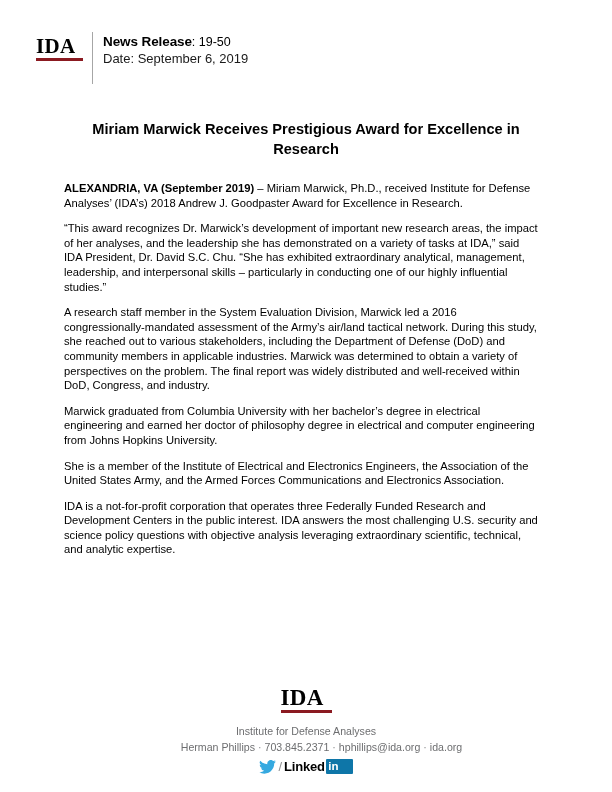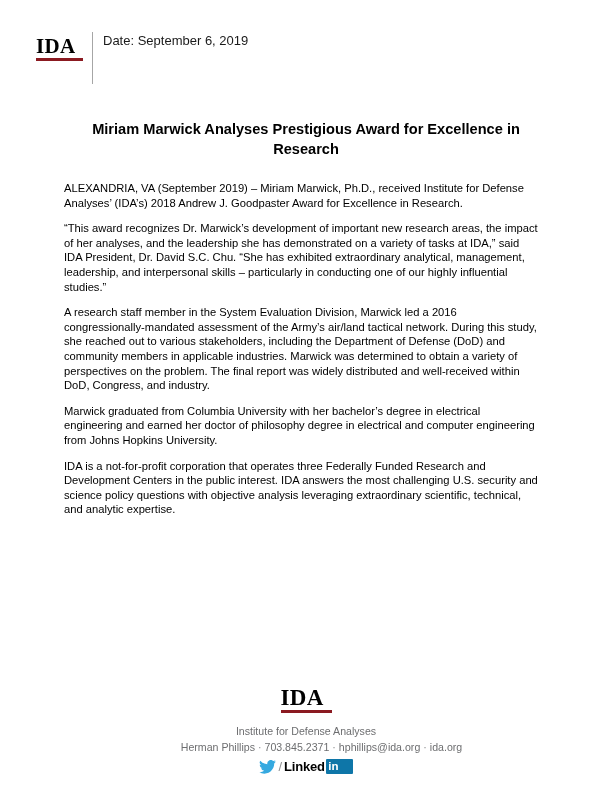--- a/index.html
+++ b/index.html
@@ -111,21 +111,21 @@
     top: 181px;
     width: 476px;
   }
   .para {
     font-size: 11.2px;
     line-height: 14.6px;
     color: #000000;
     margin: 0 0 11px 0;
     text-align: left;
   }
-  .para b { font-weight: normal; }
+  .para b { font-weight: bold; }
 
   
   .footer {
     position: absolute;
     left: 0;
     top: 686px;
     width: 612px;
     text-align: center;
   }
   .footer-logo {
@@ -211,34 +211,36 @@
   <div class="header">
 
     <div class="logo-block">
       <div class="logo-word">IDA</div>
       <div class="logo-rule"></div>
     </div>
 
     <div class="header-divider"></div>
 
     <div class="header-lines">
+      <div class="hdr-line1"><span class="strong">News Release</span><span class="num">: 19-50</span></div>
       <div class="hdr-line3">Date: September 6, 2019</div>
     </div>
 
   </div>
 
-  <div class="title">Miriam Marwick Analyses Prestigious Award for Excellence in Research</div>
+  <div class="title">Miriam Marwick Receives Prestigious Award for Excellence in Research</div>
 
   <div class="body-copy">
 
     <p class="para"><b>ALEXANDRIA, VA (September 2019)</b><span> – Miriam Marwick, Ph.D., received Institute for Defense Analyses’ (IDA’s) 2018 Andrew J. Goodpaster Award for Excellence in Research.</span></p>
 
     <p class="para">“This award recognizes Dr. Marwick’s development of important new research areas, the impact of her analyses, and the leadership she has demonstrated on a variety of tasks at IDA,” said IDA President, Dr. David S.C. Chu. “She has exhibited extraordinary analytical, management, leadership, and interpersonal skills – particularly in conducting one of our highly influential studies.”</p>
     <p class="para">A research staff member in the System Evaluation Division, Marwick led a 2016 congressionally-mandated assessment of the Army’s air/land tactical network. During this study, she reached out to various stakeholders, including the Department of Defense (DoD) and community members in applicable industries. Marwick was determined to obtain a variety of perspectives on the problem. The final report was widely distributed and well-received within DoD, Congress, and industry.</p>
     <p class="para">Marwick graduated from Columbia University with her bachelor’s degree in electrical engineering and earned her doctor of philosophy degree in electrical and computer engineering from Johns Hopkins University.</p>
+    <p class="para">She is a member of the Institute of Electrical and Electronics Engineers, the Association of the United States Army, and the Armed Forces Communications and Electronics Association.</p>
     <p class="para">IDA is a not-for-profit corporation that operates three Federally Funded Research and Development Centers in the public interest. IDA answers the most challenging U.S. security and science policy questions with objective analysis leveraging extraordinary scientific, technical, and analytic expertise.</p>
 
   </div>
 
   <div class="footer">
 
     <div class="footer-logo">
       <div class="logo-word">IDA</div>
       <div class="logo-rule"></div>
     </div>

